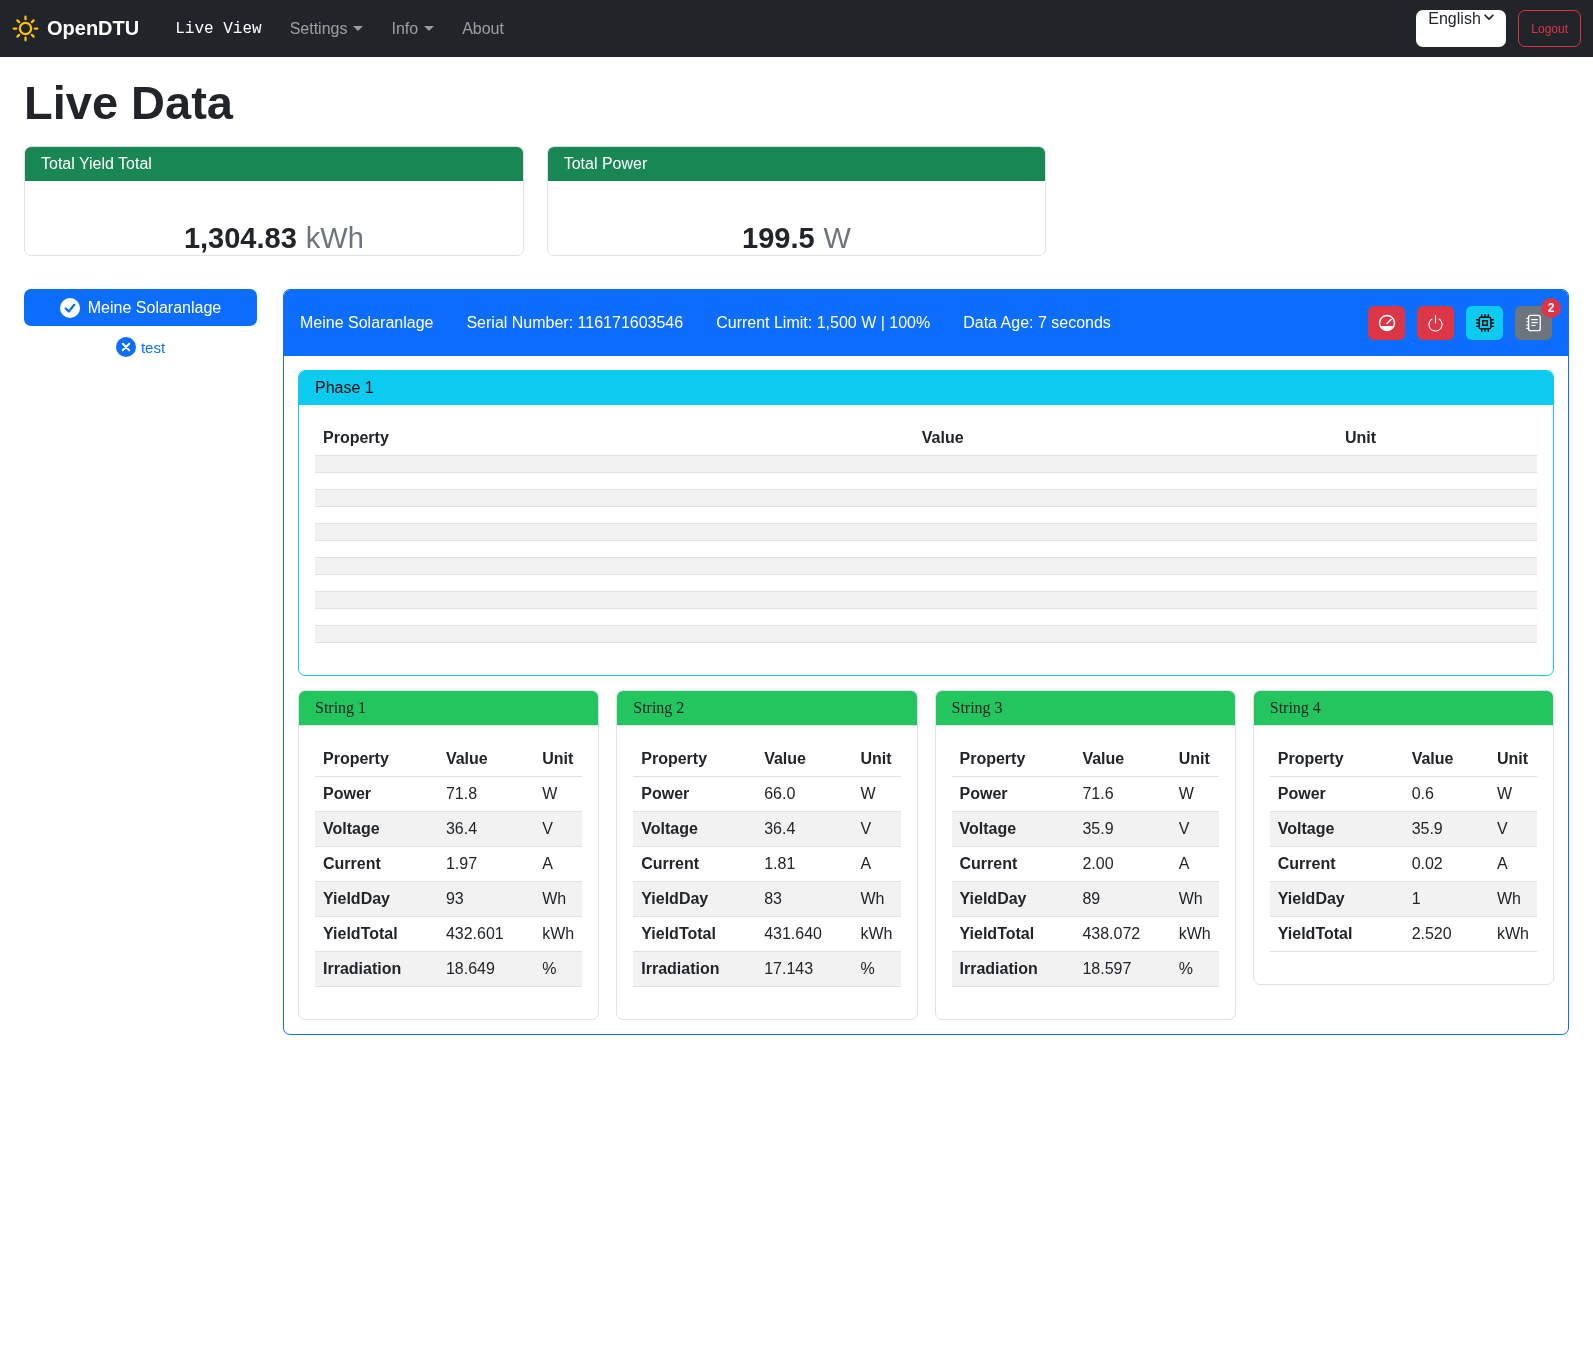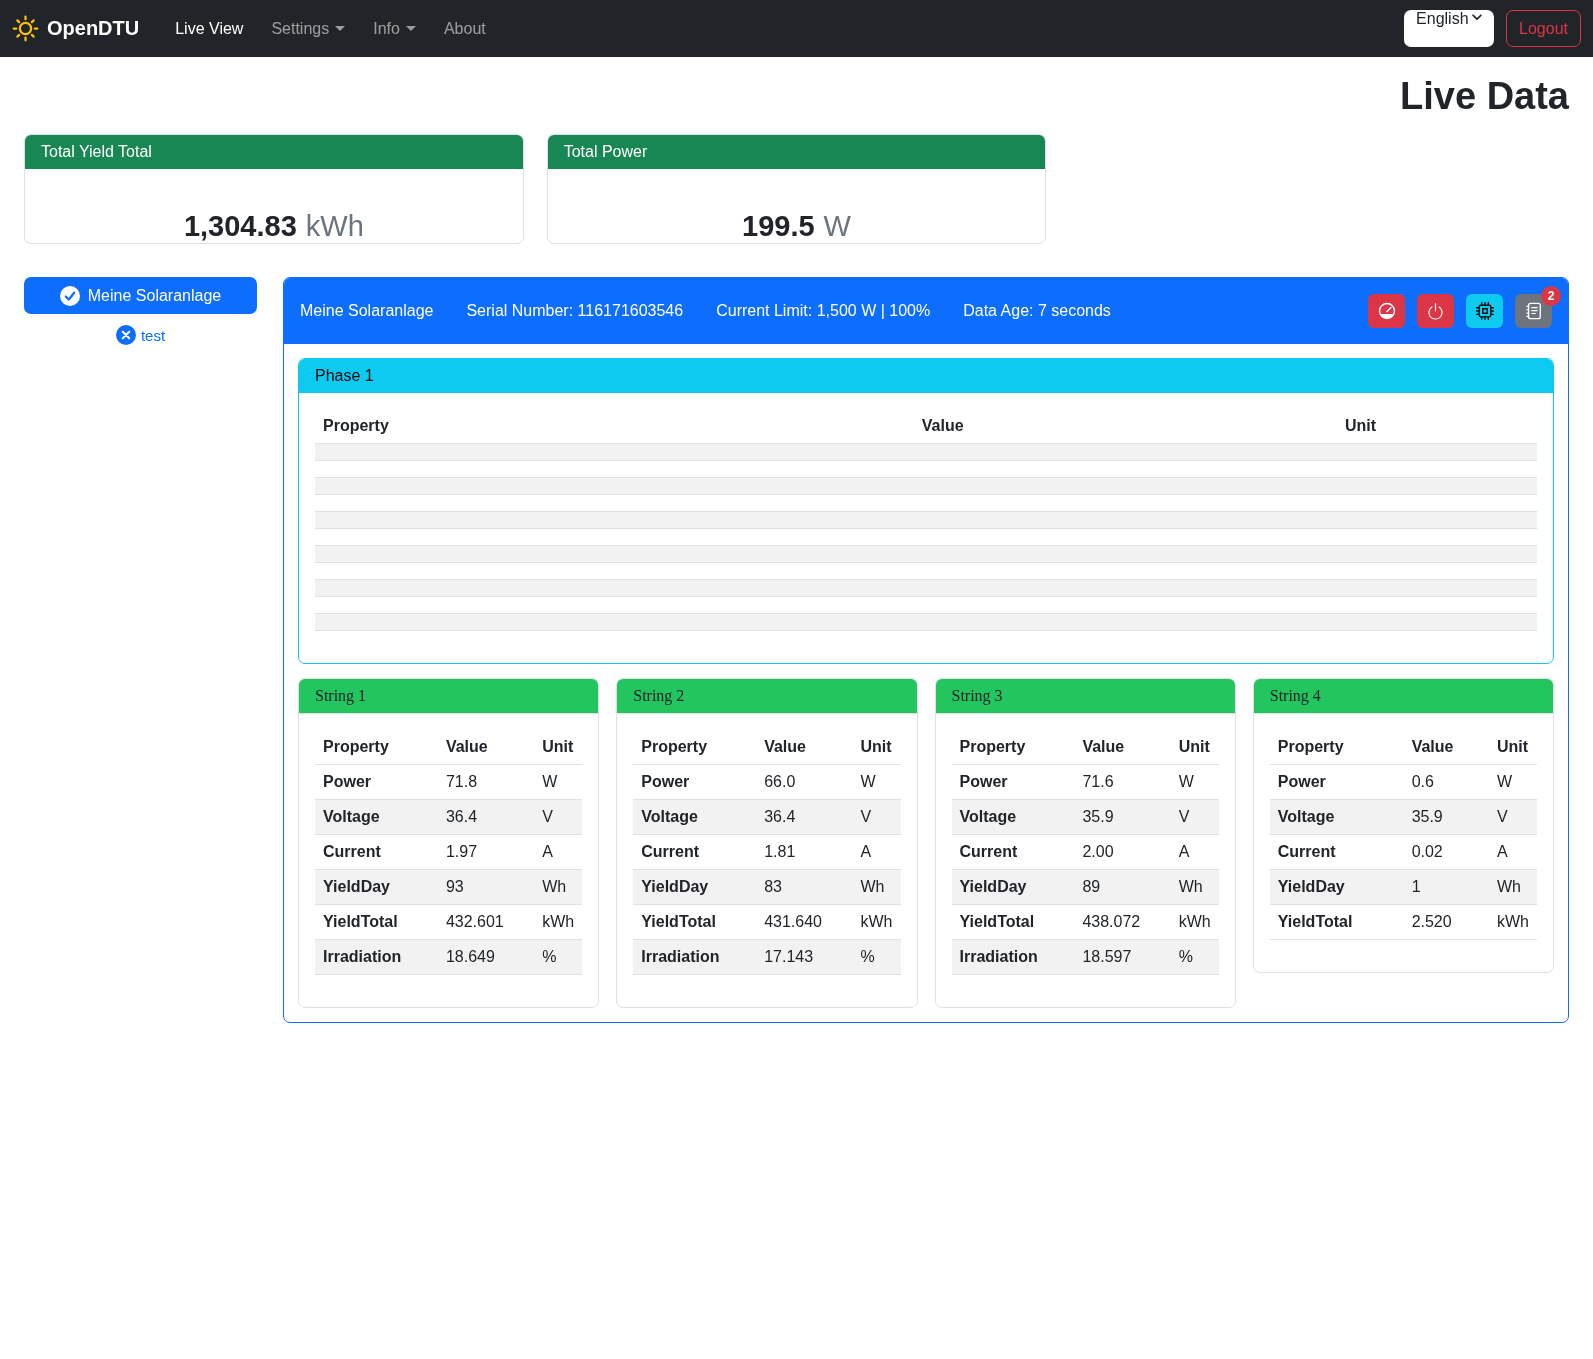--- a/index.html
+++ b/index.html
@@ -15,35 +15,35 @@
     color:var(--dark); font-size:16px;
   }
   
   .navbar{
     height:57px; background:var(--dark); display:flex; align-items:center;
     padding:0 12px; color:#fff;
   }
   .brand{display:flex; align-items:center; gap:8px; font-size:20px; font-weight:700; color:#fff; margin-right:22px; cursor:pointer;}
   .nav-links{display:flex; align-items:center;}
   .nav-link{color:rgba(255,255,255,.55); padding:8px 14px; cursor:pointer; text-decoration:none; display:inline-flex; align-items:center;}
-  .nav-link.active{color:#fff;}
+  .nav-link.active{color:#fff;font-family:Liberation Mono, monospace;}
   .caret{display:inline-block; margin-left:6px; border-top:5px solid currentColor; border-left:5px solid transparent; border-right:5px solid transparent;}
   .nav-right{margin-left:auto; display:flex; align-items:center; gap:12px;}
   .lang-select{
     background:#fff; color:var(--dark); border-radius:7px; height:37px; width:90px;
     display:flex; align-items:flex-start; justify-content:space-between; padding:0 10px 0 12px; cursor:pointer;
   }
   .logout-btn{
     background:transparent; border:1px solid var(--danger); color:var(--danger);
-    border-radius:7px; height:37px; padding:0 12px; font-size:16px; cursor:pointer;
+    border-radius:7px; height:37px; padding:0 12px; font-size:12px; cursor:pointer;
     font-family:inherit;
   }
   
   .container{padding:0 24px;}
-  h1.page-title{font-size:38px; font-weight:600; margin:18px 0 16px;text-align:right;}
+  h1.page-title{font-size:47px; font-weight:600; margin:18px 0 16px;}
   
   .cards-row{display:grid; grid-template-columns:repeat(3,1fr); gap:23px; margin-bottom:28px;}
   .scard{border:1px solid var(--border); border-radius:7px; background:#fff; overflow:hidden;}
   .scard-header{background:var(--success); color:#fff; padding:8px 16px; font-size:16px;}
   .scard-body{height:74px; display:flex; align-items:flex-end; justify-content:center; gap:9px;}
   .scard-value{font-size:29px; font-weight:700; color:var(--dark);}
   .scard-unit{font-size:29px; color:var(--muted);}
   
   .content-row{display:flex; gap:26px; align-items:flex-start;margin-top:33px;}
   .sidebar{width:233px; flex:0 0 233px;}

